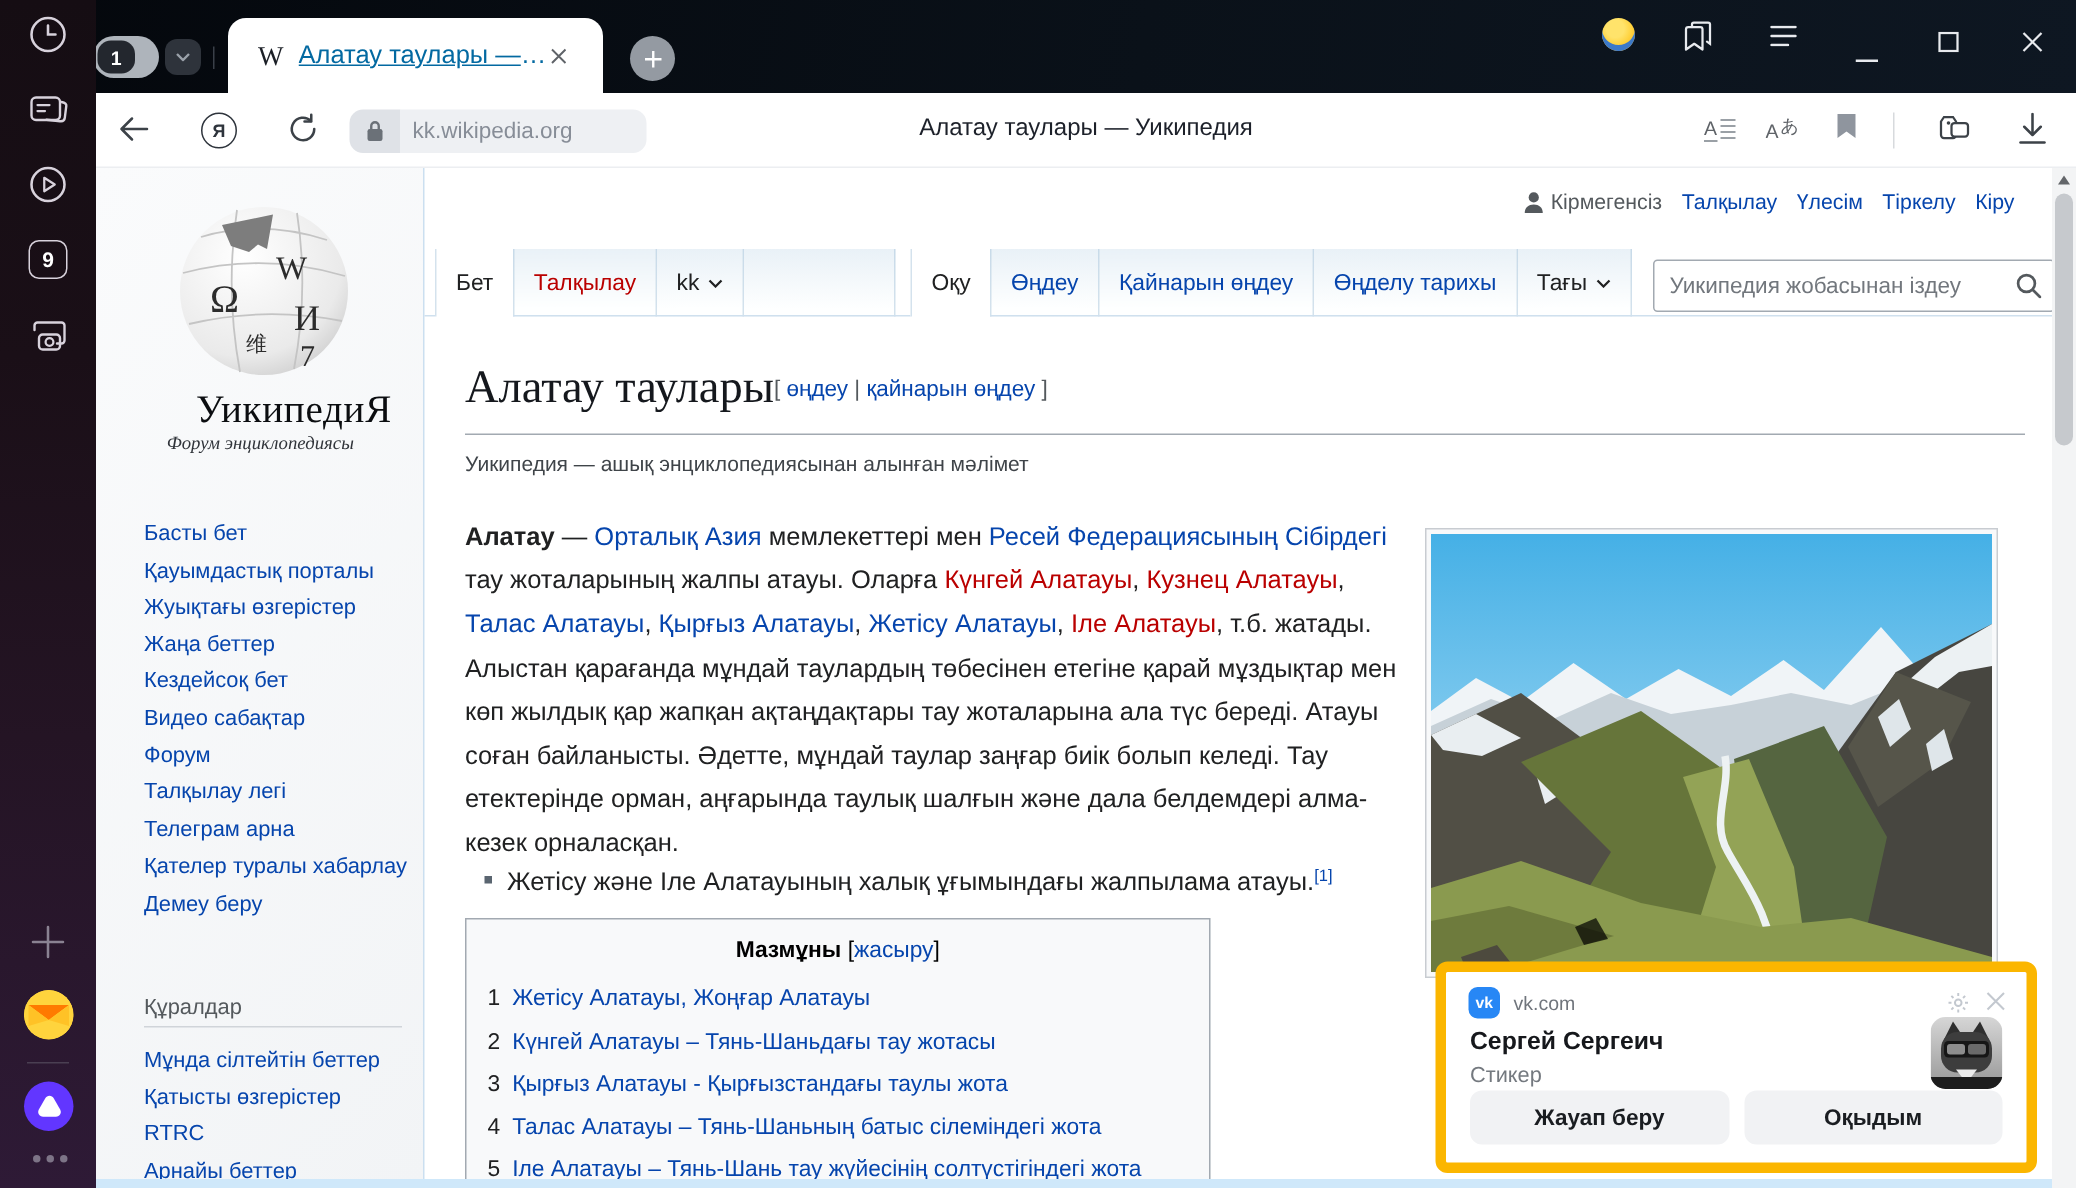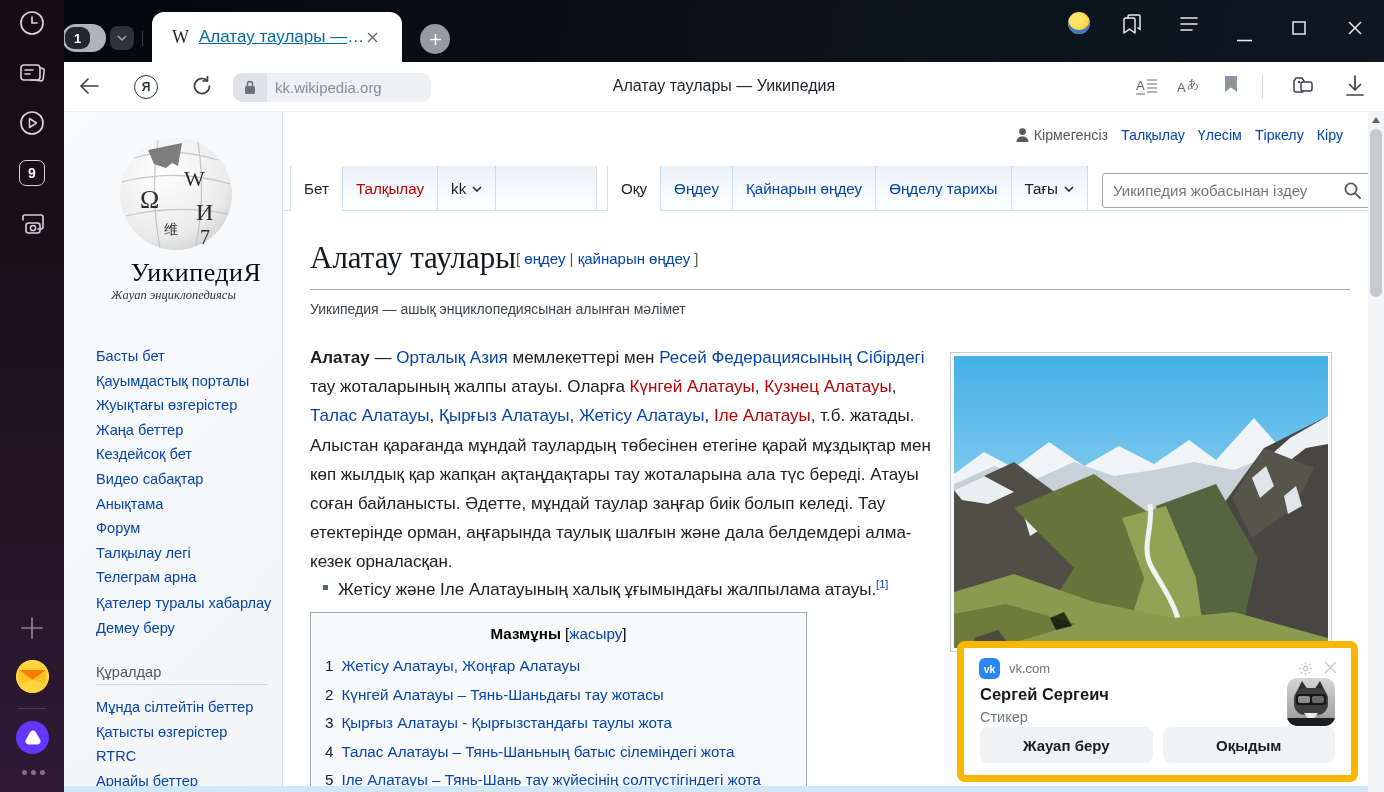--- a/index.html
+++ b/index.html
@@ -317,30 +317,29 @@
         <path d="M8 52 Q62 38 116 54 M12 86 Q62 74 114 84 M44 10 Q36 64 46 118 M84 12 Q92 64 82 116 M20 28 Q60 16 104 30" stroke="#c4c4c4" stroke-width="1.2" fill="none"></path>
         <polygon points="34,20 68,13 64,36 58,33 52,38 40,34" fill="#7d7d7d"></polygon>
         <text x="26" y="78" font-family="Liberation Serif" font-size="26" fill="#2c2c2c">Ω</text>
         <text x="70" y="56" font-family="Liberation Serif" font-size="22" fill="#2c2c2c">W</text>
         <text x="82" y="90" font-family="Liberation Serif" font-size="24" fill="#2c2c2c">И</text>
         <text x="86" y="114" font-family="Liberation Serif" font-size="20" fill="#2c2c2c">7</text>
         <text x="50" y="104" font-family="DejaVu Sans" font-size="14" fill="#2c2c2c">维</text>
       </svg>
     </div>
     <div class="abs wordmark">УикипедиЯ</div>
-    <div class="abs tagline">Жауап энциклопедиясы</div>
+    <div class="abs tagline">Форум энциклопедиясы</div>
 
     <nav class="abs wnav">
       <a>Басты бет</a>
       <a>Қауымдастық порталы</a>
       <a>Жуықтағы өзгерістер</a>
       <a>Жаңа беттер</a>
       <a>Кездейсоқ бет</a>
       <a>Видео сабақтар</a>
-      <a>Анықтама</a>
       <a>Форум</a>
       <a>Талқылау легі</a>
       <a>Телеграм арна</a>
       <a style="line-height:20px;margin:3px 0;">Қателер туралы хабарлау</a>
       <a>Демеу беру</a>
     </nav>
     <div class="abs tools-h">Құралдар</div>
     <nav class="abs wtools">
       <a>Мұнда сілтейтін беттер</a>
       <a>Қатысты өзгерістер</a>

